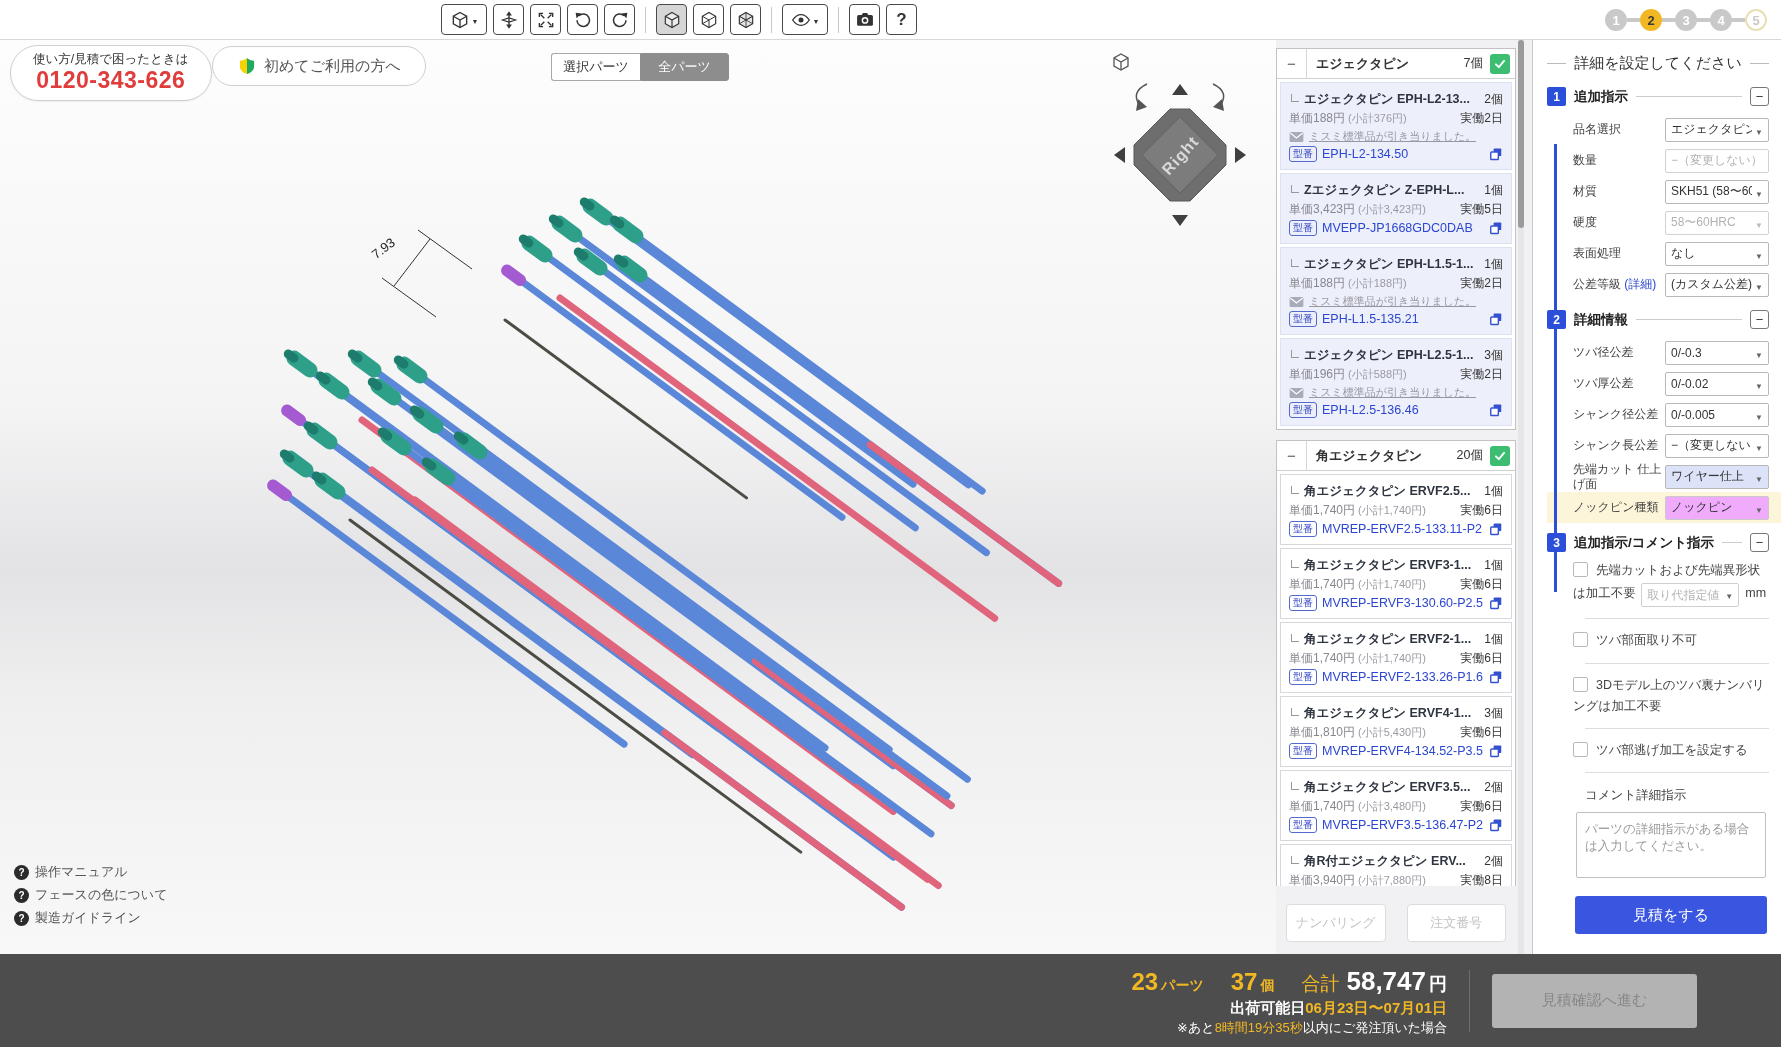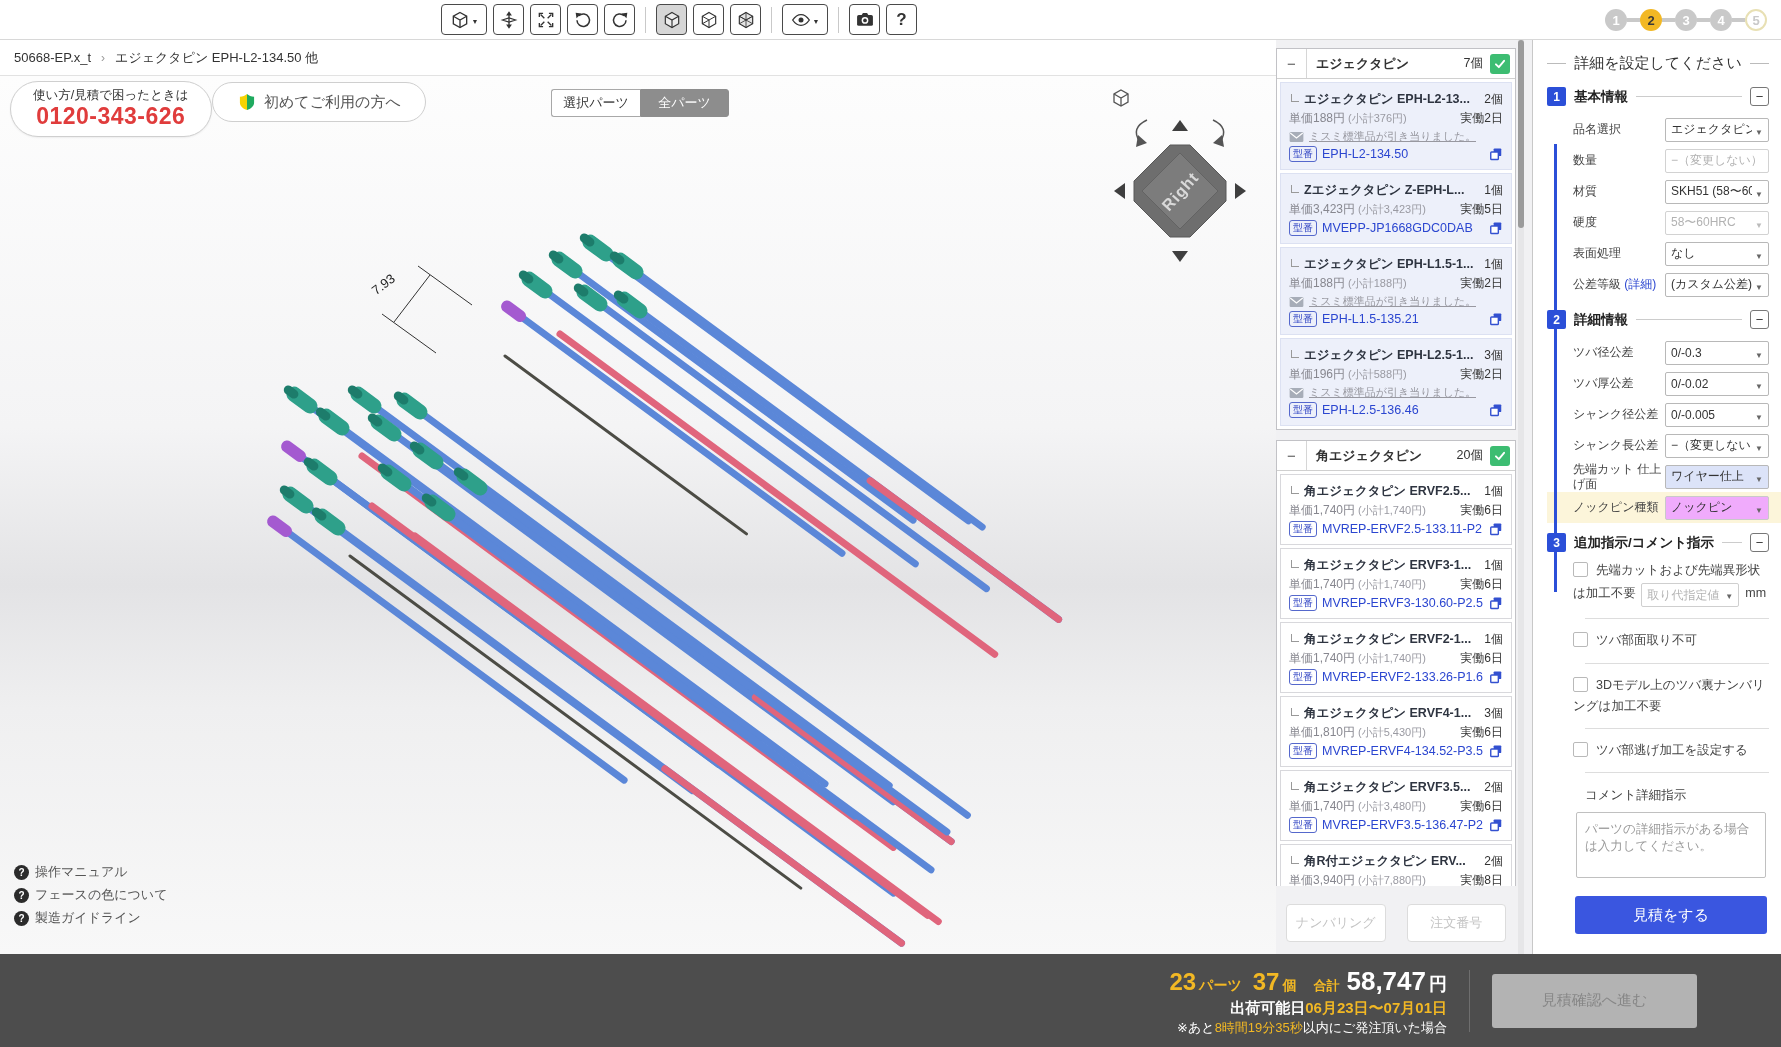--- a/index.html
+++ b/index.html
@@ -121,21 +121,21 @@
   .quote-btn{display:block;width:calc(100% - 4px);margin:18px auto 3px;height:38px;background:var(--primary-blue);border:none;border-radius:3px;color:#fff;font-size:15px;cursor:pointer;}
 
   
   .bottombar{height:93px;flex:0 0 93px;background:#4d4d4d;display:flex;align-items:center;padding-right:84px;}
   .bb-totals{margin-left:auto;text-align:right;line-height:1.18;}
   .bb-l1{display:flex;align-items:baseline;justify-content:flex-end;gap:3px;}
   .y{color:var(--accent-yellow);}
   .w{color:#fff;}
   .bb-l1 .big{font-size:24px;font-weight:bold;}
   .bb-l1 .mid{font-size:14px;font-weight:bold;}
-  .bb-l1 .lbl{font-size:13px;font-weight:bold;margin-left:14px;}
+  .bb-l1 .lbl{font-size:19px;font-weight:normal;margin-left:24px;}
   .bb-l1 .tot{font-size:26px;font-weight:bold;margin-left:4px;}
   .bb-l1 .totunit{font-size:18px;font-weight:bold;}
   .bb-l2{font-size:15px;font-weight:bold;margin-top:2px;}
   .bb-l3{font-size:13px;margin-top:3px;}
   .bb-div{width:1px;height:62px;background:#6e6e6e;margin:0 22px;}
   .bb-confirm{width:205px;height:54px;background:#b3b3b3;border:none;border-radius:3px;color:#878787;font-size:15px;cursor:default;}
 </style>
 </head>
 <body>
 
@@ -222,25 +222,20 @@
         <span class="step-conn"></span>
         <span class="step">4</span>
         <span class="step-conn"></span>
         <span class="step last">5</span>
       </div>
   </header>
 
   <div class="main">
 
     <div class="vcol">
-      <div class="breadcrumb">
-        <span>50668-EP.x_t</span>
-        <span class="bc-sep">›</span>
-        <span>エジェクタピン EPH-L2-134.50 他</span>
-      </div>
       <div class="viewport">
         <svg class="scene" id="scene" viewBox="0 0 1276 878">
             <line x1="575" y1="195" x2="913.1" y2="444.1" stroke="#5b87d8" stroke-width="7" stroke-linecap="round"></line>
             <line x1="575" y1="195" x2="558.9" y2="183.1" stroke="#2ea08a" stroke-width="15" stroke-linecap="round"></line>
             <line x1="558.9" y1="183.1" x2="553.3" y2="179.0" stroke="#1d7c6b" stroke-width="9" stroke-linecap="round"></line>
             <line x1="606" y1="178" x2="968.3" y2="444.8" stroke="#5b87d8" stroke-width="7" stroke-linecap="round"></line>
             <line x1="606" y1="178" x2="589.9" y2="166.1" stroke="#2ea08a" stroke-width="15" stroke-linecap="round"></line>
             <line x1="589.9" y1="166.1" x2="584.3" y2="162.0" stroke="#1d7c6b" stroke-width="9" stroke-linecap="round"></line>
             <line x1="636" y1="196" x2="982.2" y2="451.0" stroke="#5b87d8" stroke-width="7" stroke-linecap="round"></line>
             <line x1="636" y1="196" x2="619.9" y2="184.1" stroke="#2ea08a" stroke-width="15" stroke-linecap="round"></line>
@@ -666,21 +661,21 @@
     <aside class="setcol">
       <div class="blue-rail"></div>
       <div class="set-title">
         <span class="line"></span>
           <span class="t">詳細を設定してください</span>
           <span class="line"></span>
       </div>
 
       <div class="sec-head">
         <span class="sec-num">1</span>
-        <span class="sec-title">基本情報</span>
+        <span class="sec-title">追加指示</span>
         <span class="sec-line"></span>
         <button class="sec-collapse">−</button>
       </div>
       <div class="fields" id="basic-fields">
   <div class="frow">
     <span class="flabel">品名選択</span>
     <span class="fsel">
       <span class="fval">エジェクタピン</span>
       <span class="fcaret"></span>
     </span>
@@ -815,21 +810,21 @@
         <button class="quote-btn">見積をする</button>
       </div>
     </aside>
   </div>
 
   <footer class="bottombar">
     <div class="bb-totals">
       <div class="bb-l1">
         <span class="y big">23</span>
           <span class="y mid">パーツ</span>
-        <span class="y big" style="margin-left:8px">37</span>
+        <span class="y big" style="margin-left:24px">37</span>
           <span class="y mid">個</span>
         <span class="y lbl">合計</span>
         <span class="w tot">58,747</span>
           <span class="w totunit">円</span>
       </div>
       <div class="bb-l2">
         <span class="w">出荷可能日</span><span class="y">06月23日〜07月01日</span>
       </div>
       <div class="bb-l3">
         <span class="w">※あと</span><span class="y">8時間19分35秒</span><span class="w">以内にご発注頂いた場合</span>

